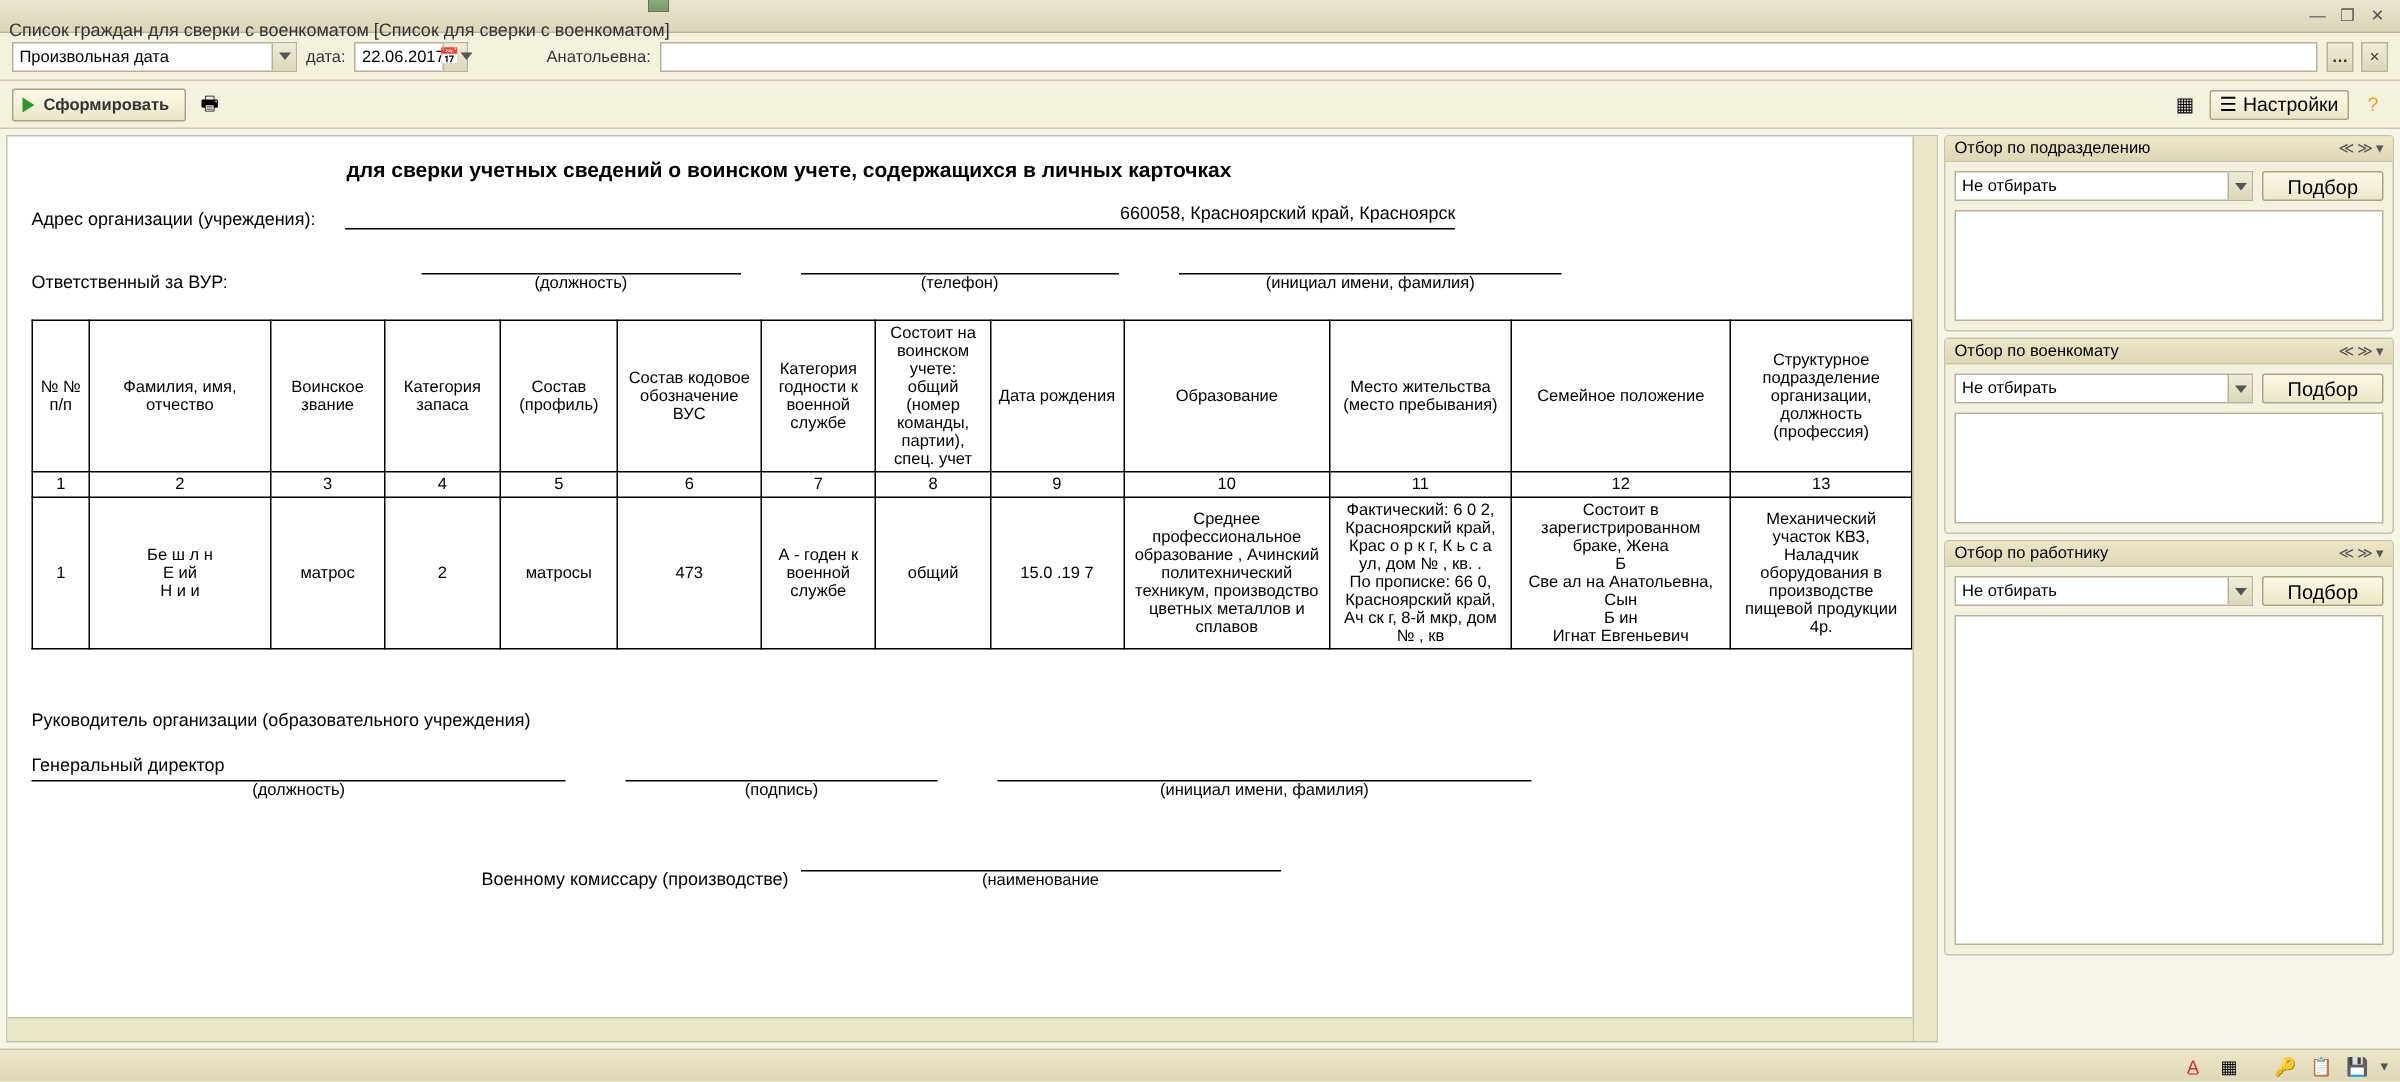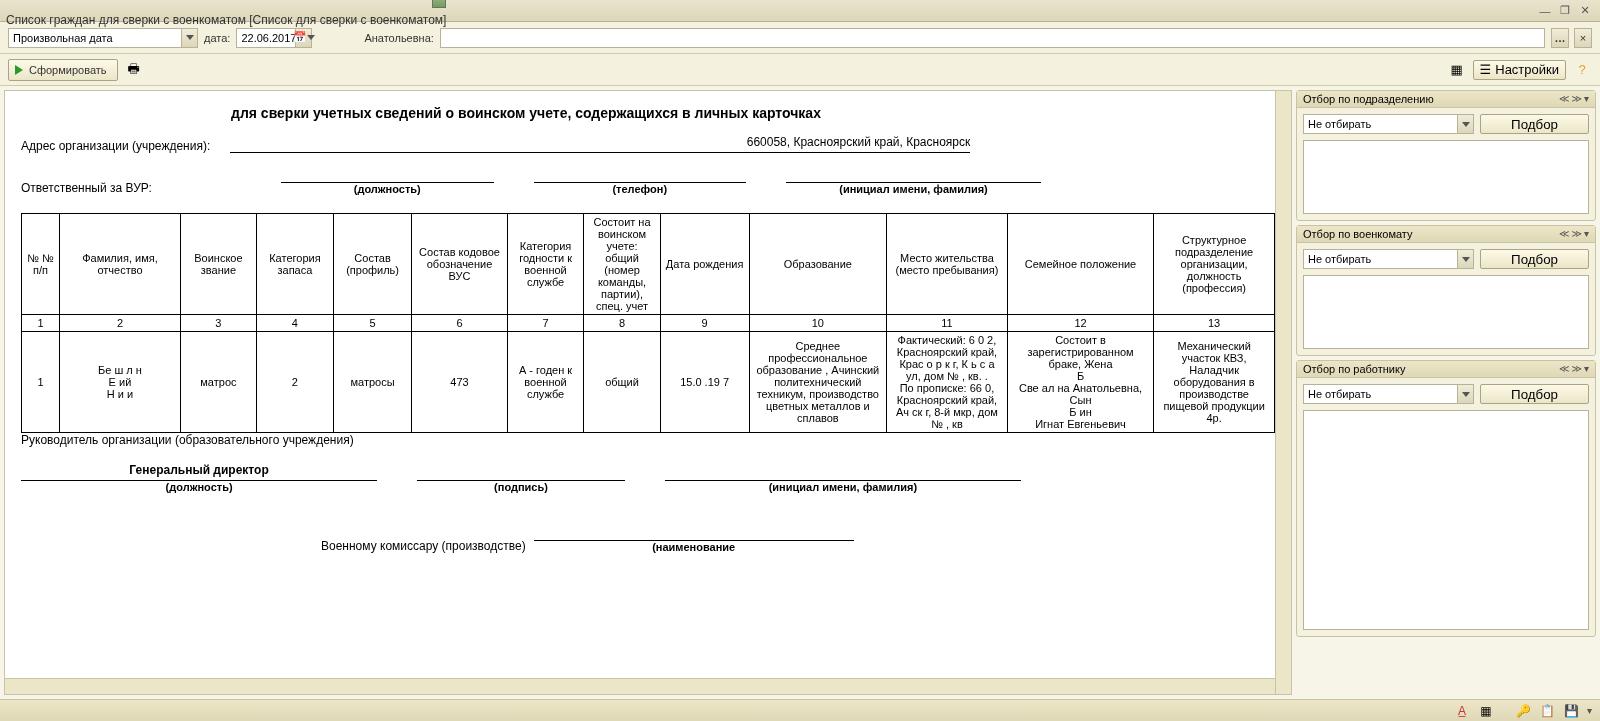--- a/index.html
+++ b/index.html
@@ -95,21 +95,21 @@
     height: 32px;
     border-bottom: 1px solid #d0caa9;
   }
   .toolbar2-left, .toolbar2-right { display: flex; align-items: center; gap: 6px; }
   .run-btn {
     border: 1px solid #a9a584;
     background: linear-gradient(#fdf9e7,#ece6c8);
     height: 22px;
     padding: 0 10px 0 6px;
     display: inline-flex; align-items: center; gap: 6px;
-    font-weight: normal; color: #333;
+    font-weight: bold; color: #333;
     cursor:pointer;
     border-radius: 2px;
   }
   .tri-play {
     width: 0; height: 0;
     border-top: 5px solid transparent;
     border-bottom: 5px solid transparent;
     border-left: 8px solid #2a9a2a;
   }
   .tbicon {
@@ -152,21 +152,20 @@
     border-bottom: 1px solid #000;
     min-width: 200px;
     flex:1;
     text-align:right;
     height: 18px;
   }
   .subhint {
     font-size: 11px;
     text-align:center;
     color:#000;
-    font-weight:bold;
   }
   table.data {
     border-collapse: collapse;
     width: 100%;
     margin-top: 18px;
     font-size: 11px;
   }
   table.data th, table.data td {
     border: 1px solid #000;
     padding: 2px 4px;
@@ -197,21 +196,21 @@
   .filter-head .hcontrols { display:flex; gap:2px; }
   .filter-body {
     padding: 6px;
     display:flex; flex-direction:column; gap:6px;
   }
   .filter-row { display:flex; gap:6px; align-items:center; }
   .filter-row .selectish { flex:1; }
   .podbtn {
     border: 1px solid #a9a584;
     background: linear-gradient(#fdf9e7,#ece6c8);
-    height: 20px; padding: 0 30px;
+    height: 20px; padding: 0 16px;
     cursor:pointer;
     border-radius:2px;
   }
   .filter-list {
     background: #fff;
     border: 1px solid #b8b29a;
     height: 74px;
   }
   .arrows { font-size: 10px; color:#555; cursor:pointer; }
   .statusbar {
@@ -224,23 +223,23 @@
   }
   .statusbar .tbicon { width:18px; height:16px; font-size:12px; }
   .scroll-hint-v {
     position:absolute; right:0; top:0; bottom:0; width:16px;
     background: #ece6c8; border-left:1px solid #c9c3a5;
   }
   .scroll-hint-h {
     position:absolute; left:0; right:16px; bottom:0; height:16px;
     background: #ece6c8; border-top:1px solid #c9c3a5;
   }
-  .director-row { }
+  .director-row { margin-top: 40px; }
   .commissar-row { margin-top: 30px; display:flex; align-items:flex-end; gap:8px; margin-left:300px; }
-  .center-text { text-align: center; font-weight: bold; }
+  .center-text { text-align: left; }
   .small-sel { width:140px; }
 </style>
 </head>
 <body>
 
 <div class="titlebar">
   <div class="titlebar-left">
     <span class="titlebar-icon"></span>
     <span class="titlebar-title">Список граждан для сверки с военкоматом [Список для сверки с военкоматом]</span>
   </div>

